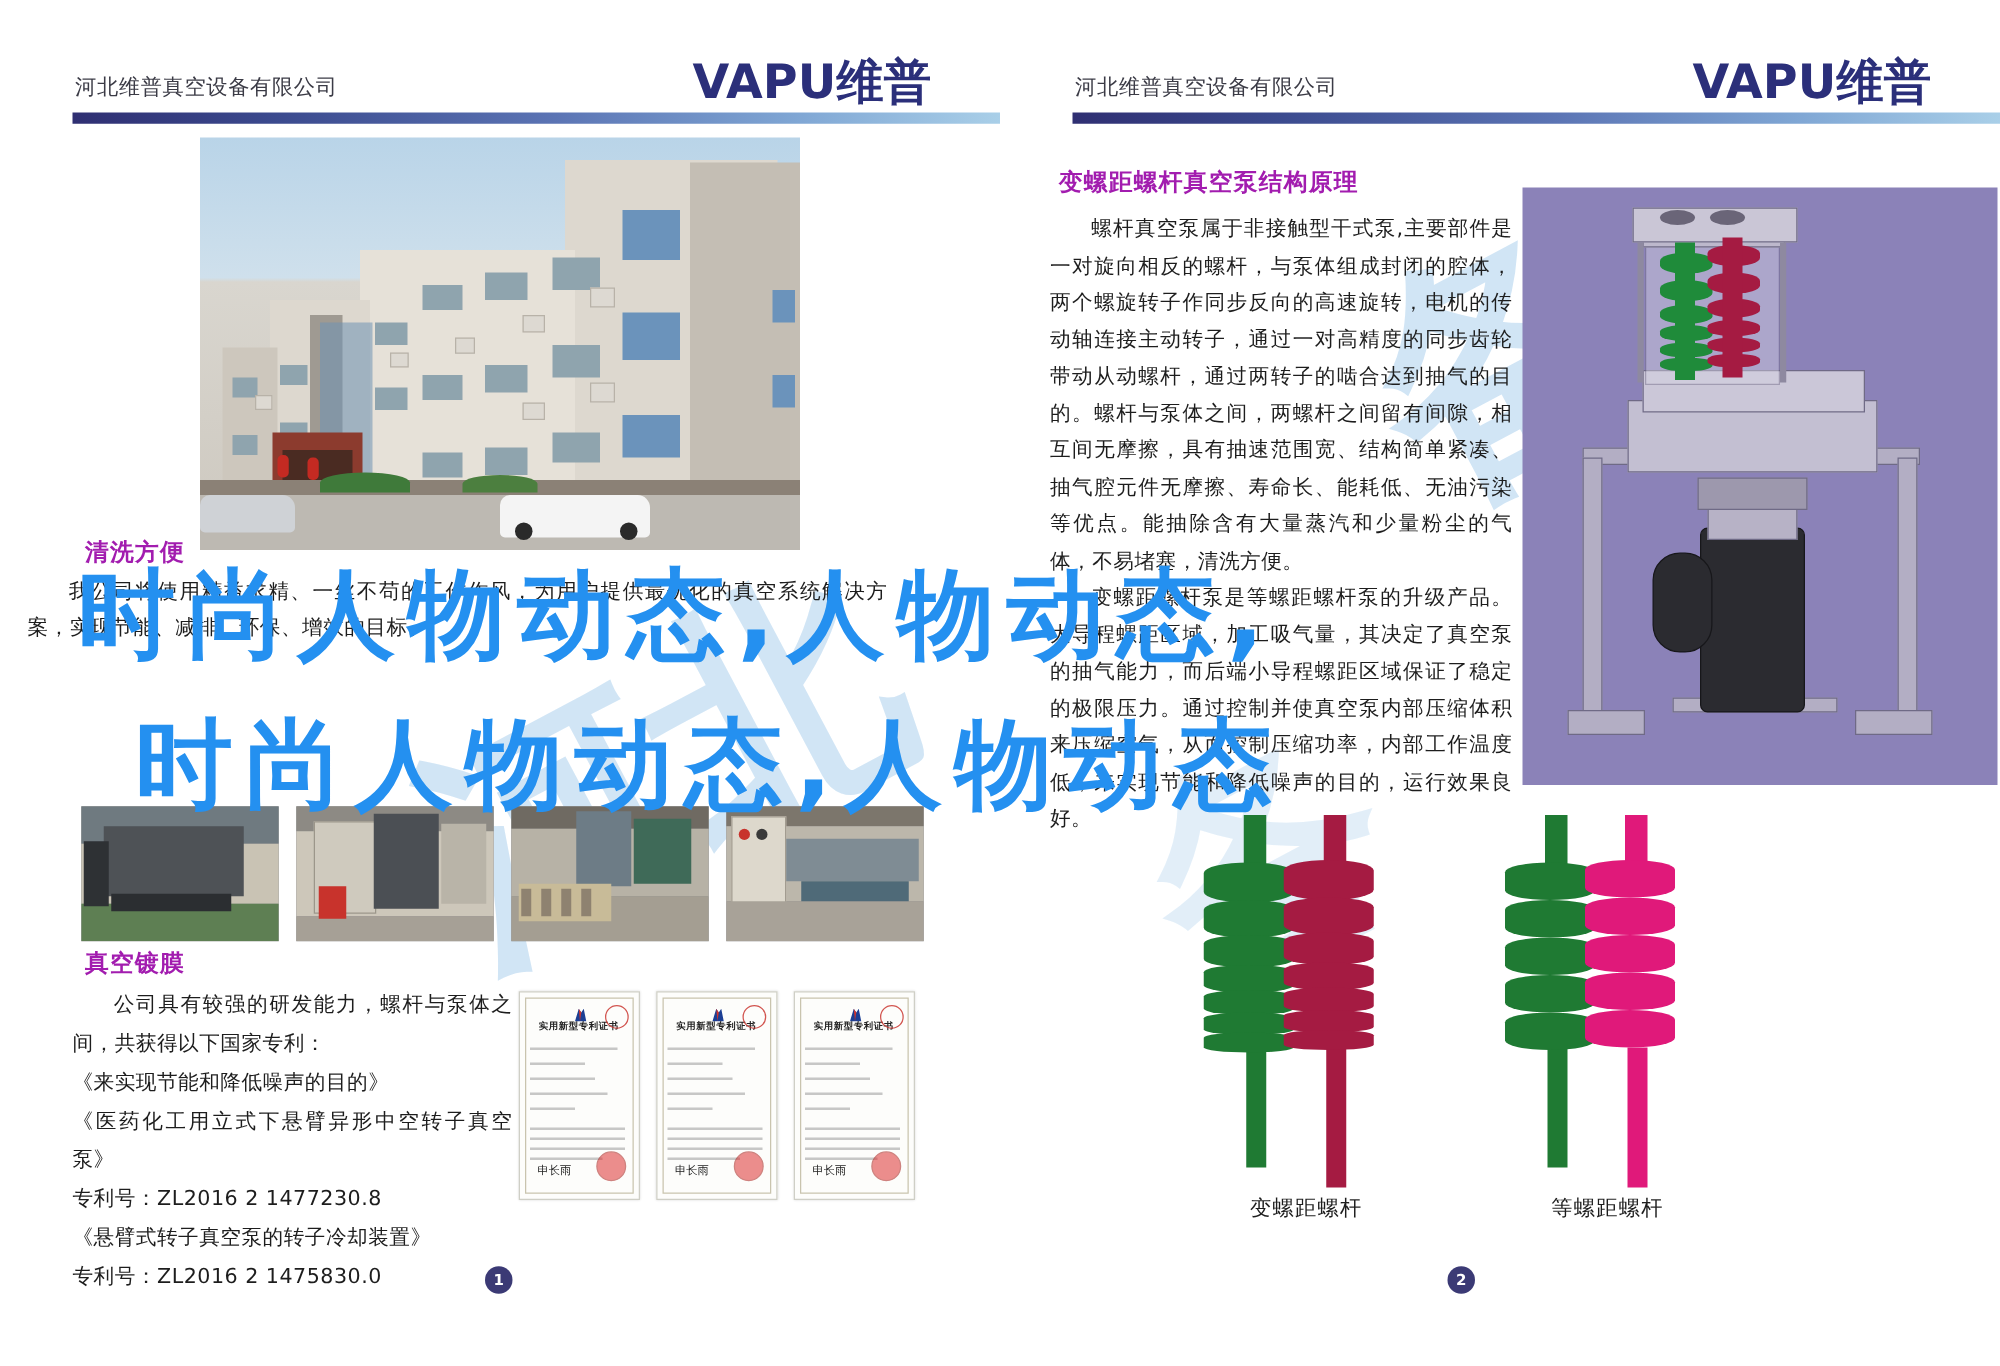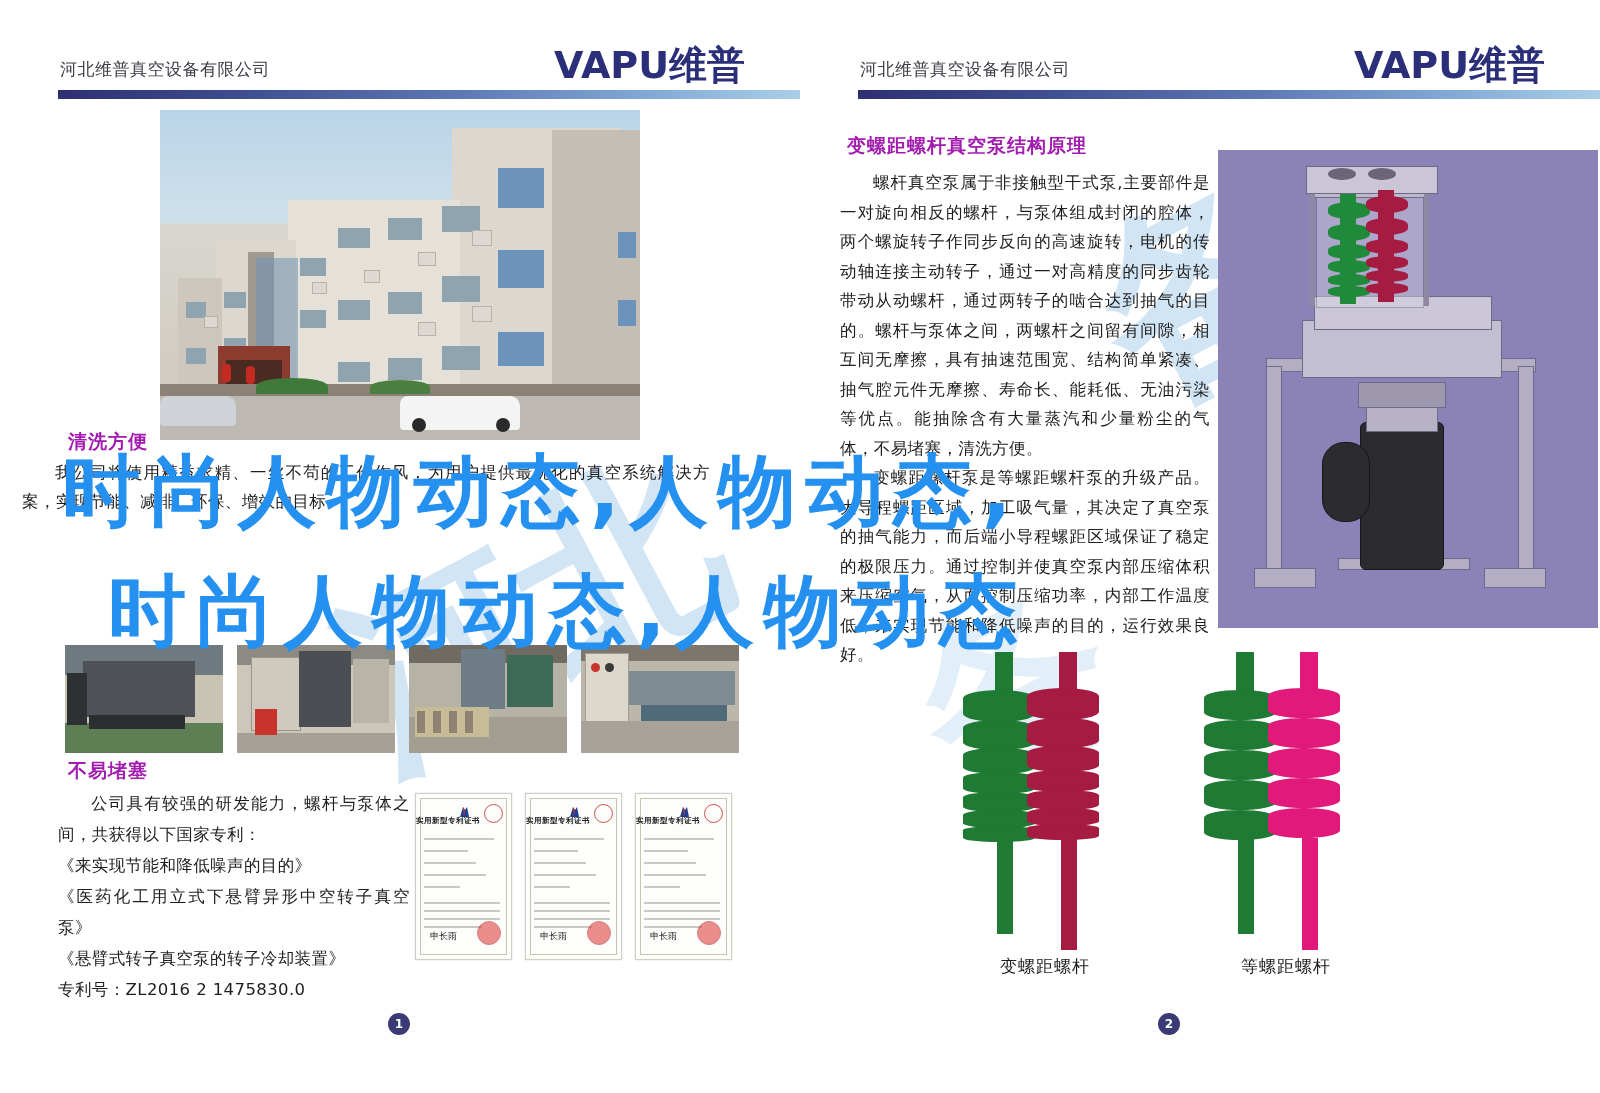--- a/index.html
+++ b/index.html
@@ -106,21 +106,21 @@
 
   .certs{position:absolute;left:415px;top:793px;width:330px;height:165px;}
   .cert{
     position:absolute;top:0;width:95px;height:165px;
     background:#fdfdfb;border:1px solid #cfcfc6;
     box-shadow:0 0 2px rgba(0,0,0,.15);
     overflow:hidden;
   }
   .c0{left:0;}.c1{left:110px;}.c2{left:220px;}
   .cert-head{
-    position:absolute;left:0;right:16px;top:22px;text-align:left;
+    position:absolute;left:0;right:16px;top:22px;text-align:right;
     font-size:7.5px;font-weight:bold;color:#222;letter-spacing:.5px;
   }
   .cert-logo{
     position:absolute;left:50%;top:9px;margin-left:-7px;width:14px;height:12px;
   }
   .cert-seal{
     position:absolute;width:17px;height:17px;border-radius:50%;
     border:1.5px solid #c8302a;opacity:.82;
   }
   .cert-line{position:absolute;left:8px;height:1.5px;background:#9a9a9a;opacity:.55;}
@@ -273,25 +273,26 @@
         <div class="mach" style="left:0;top:16px;width:158px;height:60px;background:#bcb7ab;"></div>
         <div class="mach" style="left:4px;top:8px;width:42px;height:70px;background:#ddd8cc;border:1px solid #a29c90;"></div>
         <div class="mach" style="left:48px;top:26px;width:106px;height:34px;background:#7f8c94;"></div>
         <div class="mach" style="left:0;top:76px;width:158px;height:32px;background:#a8a298;"></div>
         <div class="mach" style="left:10px;top:18px;width:9px;height:9px;border-radius:50%;background:#c8332c;"></div>
         <div class="mach" style="left:24px;top:18px;width:9px;height:9px;border-radius:50%;background:#3a3a3a;"></div>
         <div class="mach" style="left:60px;top:60px;width:86px;height:16px;background:#4f6a78;"></div>
       </div>
     </div>
 
-    <div class="sec-title" style="left:68px;top:758px;">不易堵塞</div>
+    <div class="sec-title" style="left:68px;top:758px;">真空镀膜</div>
     <div class="body-text" style="left:58px;top:788px;width:352px;line-height:31px;">
       <p class="indent">公司具有较强的研发能力，螺杆与泵体之间，共获得以下国家专利：</p>
       <p>《来实现节能和降低噪声的目的》</p>
       <p>《医药化工用立式下悬臂异形中空转子真空泵》</p>
+      <p><span>专利号：</span><span>ZL2016    2    1477230.8</span></p>
       <p>《悬臂式转子真空泵的转子冷却装置》</p>
       <p><span>专利号：</span><span>ZL2016    2    1475830.0</span></p>
     </div>
 
     <div class="certs">
       <div class="cert c0">
         <div class="cert-border"></div>
         <div class="cert-logo">
           <svg viewBox="0 0 14 12" width="14" height="12">
               <path d="M3 11 L6 1 L8 4 L10 1 L12 11 Z" fill="#1c3f94"></path>

